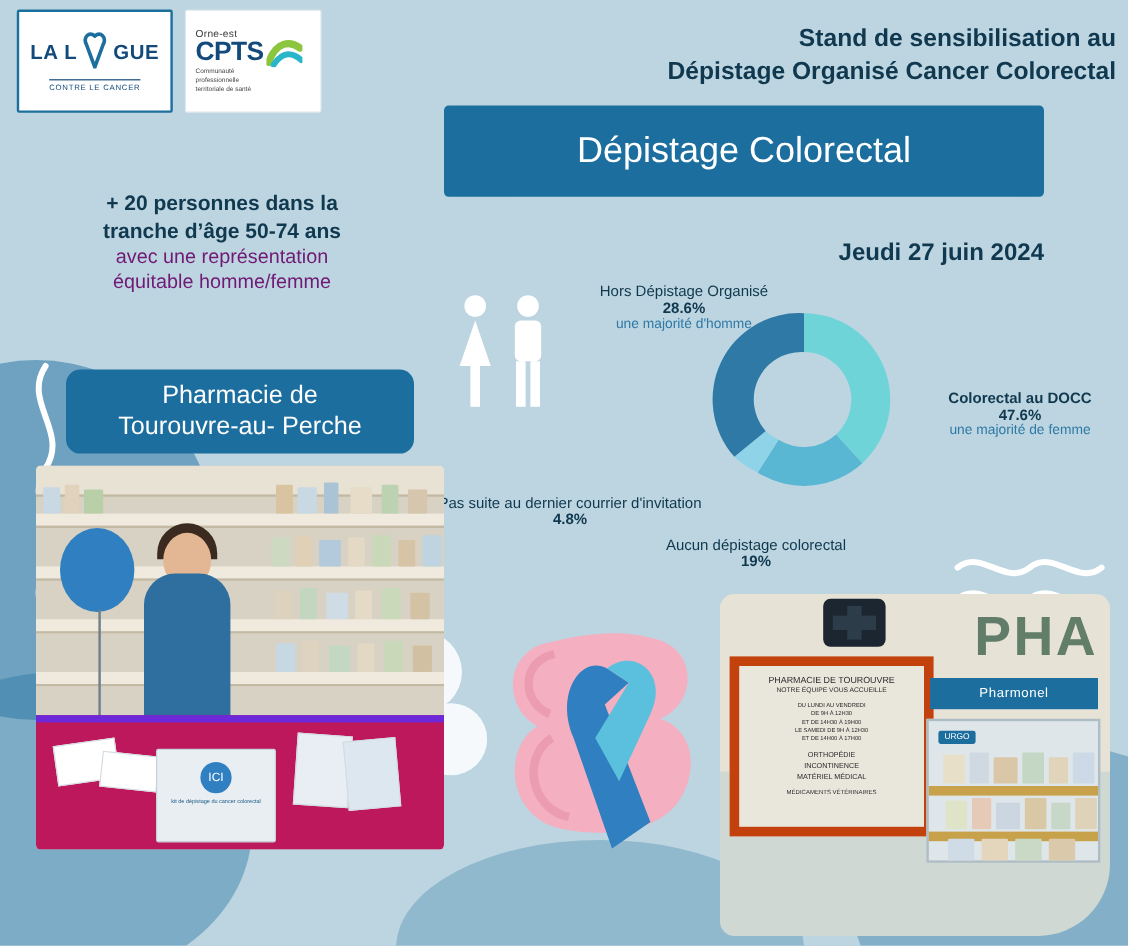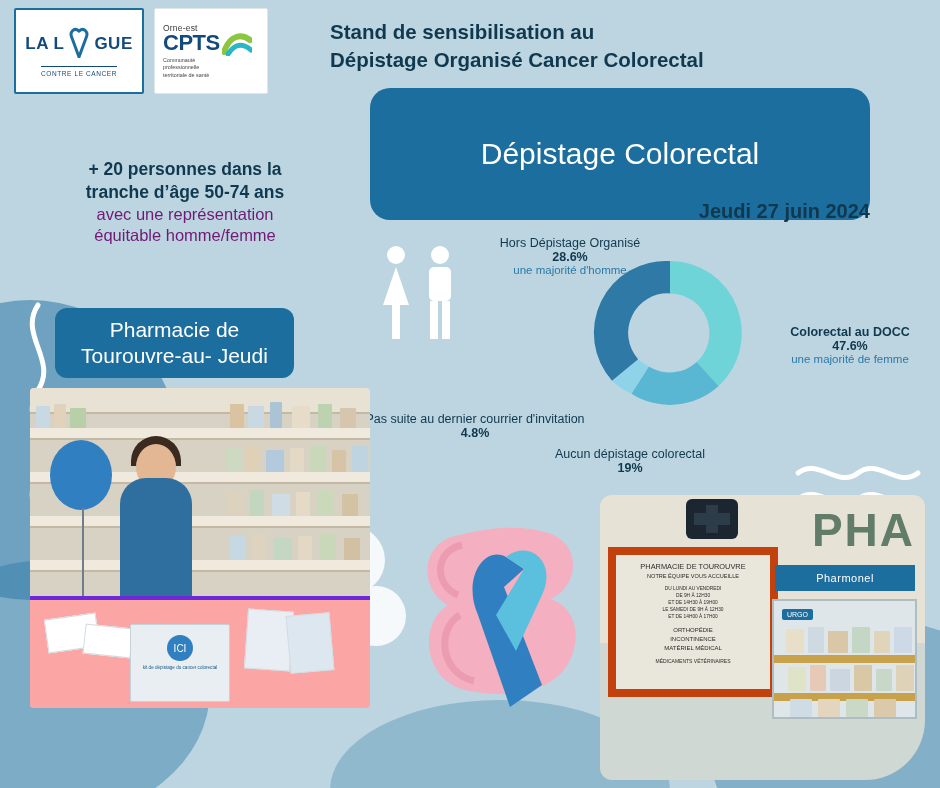--- a/index.html
+++ b/index.html
@@ -73,26 +73,26 @@
   }
   .ligue-sub {
     font-size: 6.5px; color: #134a7c; letter-spacing: .6px; margin-top: 4px;
     border-top: 1px solid #134a7c; padding-top: 3px;
   }
   .ligue-flex { display:flex; align-items:center; gap:4px; }
 
   
   .head-title {
     position: absolute; left: 330px; top: 18px; width: 600px;
-    text-align: left; font-size: 20.5px; font-weight: bold;
+    text-align: right; font-size: 20.5px; font-weight: bold;
     color: #10384f; line-height: 1.35;
   }
   .blue-banner {
-    position: absolute; left: 370px; top: 88px; width: 500px; height: 132px;
-    background: #1b6e9e; border-radius: 20px;
+    position: absolute; left: 370px; top: 88px; width: 500px; height: 76px;
+    background: #1b6e9e; border-radius: 4px;
     display: flex; align-items: center; justify-content: center;
     text-align: center;
   }
   .blue-banner span {
     color: #fff; font-size: 30px; font-weight: normal; line-height: 1.25;
   }
   .date-line {
     position: absolute; right: 70px; top: 200px;
     font-size: 20px; font-weight: bold; color: #10384f;
   }
@@ -100,21 +100,21 @@
   
   .stat-block {
     position: absolute; left: 40px; top: 158px; width: 290px;
     text-align: center; line-height: 1.3;
   }
   .stat-strong { font-size: 17.5px; font-weight: bold; color: #10384f; }
   .stat-soft { font-size: 16.5px; color: #701a75; }
 
   
   .pharm-label {
-    position: absolute; left: 55px; top: 308px; width: 239px; height: 70px;
+    position: absolute; left: 55px; top: 308px; width: 290px; height: 70px;
     background: #1b6e9e; border-radius: 12px;
     display: flex; align-items: center; justify-content: center;
     text-align: center;
   }
   .pharm-label span { color:#fff; font-size: 21px; line-height:1.25; }
 
   
   .gender-icons { position: absolute; left: 370px; top: 243px; }
 
   
@@ -162,21 +162,21 @@
   }
   .balloon {
     position: absolute; left: 20px; top: 52px; width: 62px; height: 70px;
     background: #2f7fc1; border-radius: 50%;
   }
   .balloon-str {
     position:absolute; left:52px; top:120px; width:2px; height:90px; background:#6e7f8a;
   }
   .table-top {
     position: absolute; left: 0; bottom: 0; width: 100%; height: 112px;
-    background: #fca5a5; border-top: 4px solid #6d28d9;
+    background: #be185d; border-top: 6px solid #6d28d9;
   }
   .kit-box {
     position: absolute; left: 100px; bottom: 6px; width: 100px; height: 78px;
     background: #e9eef2; border: 1px solid #c6d2da; border-radius: 2px;
   }
   .kit-circle {
     position: absolute; left: 50%; top: 10px; transform: translateX(-50%);
     width: 26px; height: 26px; background: #2f7fc1; border-radius: 50%;
     color: #fff; font-size: 10px; display:flex; align-items:center; justify-content:center;
   }
@@ -349,21 +349,21 @@
   </div>
   <div class="lbl lbl-aucun">
     <div class="t">Aucun dépistage colorectal</div>
     <div class="v">19%</div>
   </div>
 </div>
 
 <div class="pharm-label">
   <span>
     <span>Pharmacie de</span><br>
-    <span>Tourouvre-au- Jeudi</span>
+    <span>Tourouvre-au- Perche</span>
   </span>
 </div>
 
 <div class="photo photo-left">
   <div class="ph-int">
 
     <div class="shelf" style="left:0; top:0; width:100%; height:26px; background:#e7e2d4;"></div>
     <div class="shelf" style="left:0; top:40px; width:100%; height:12px;"></div>
     <div class="shelf" style="left:0; top:84px; width:100%; height:12px;"></div>
     <div class="shelf" style="left:0; top:128px; width:100%; height:12px;"></div>

